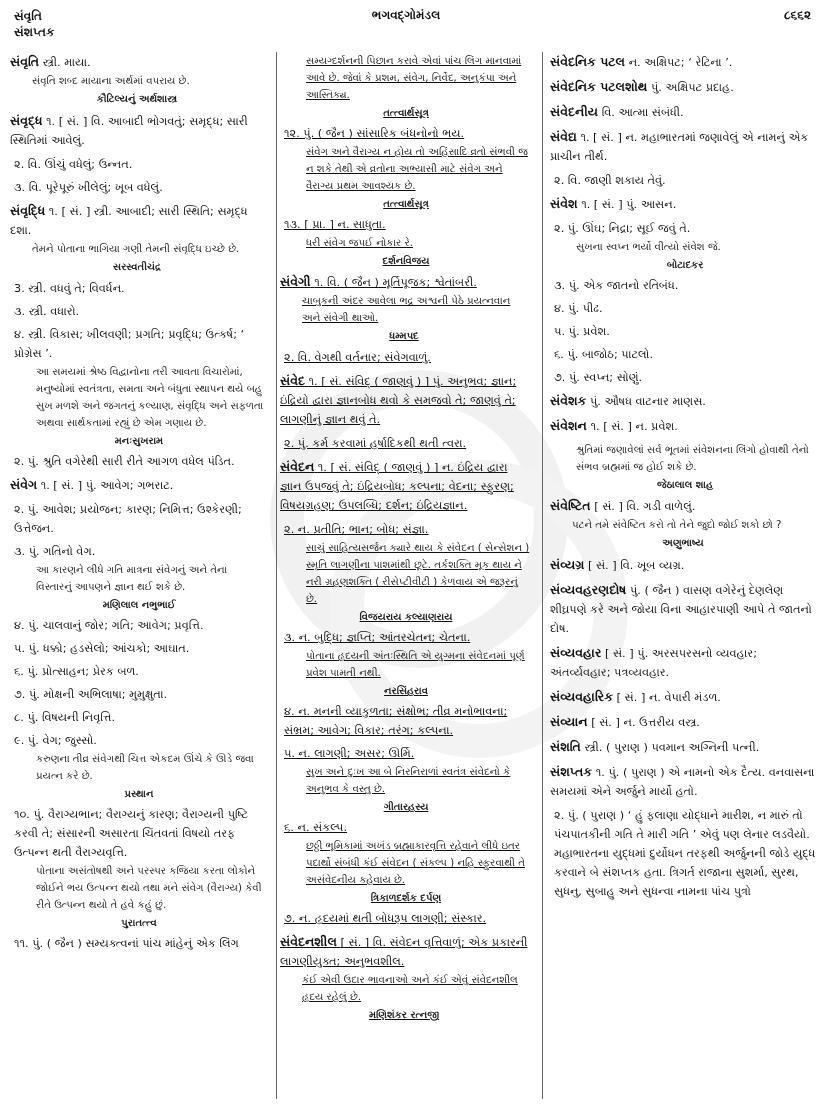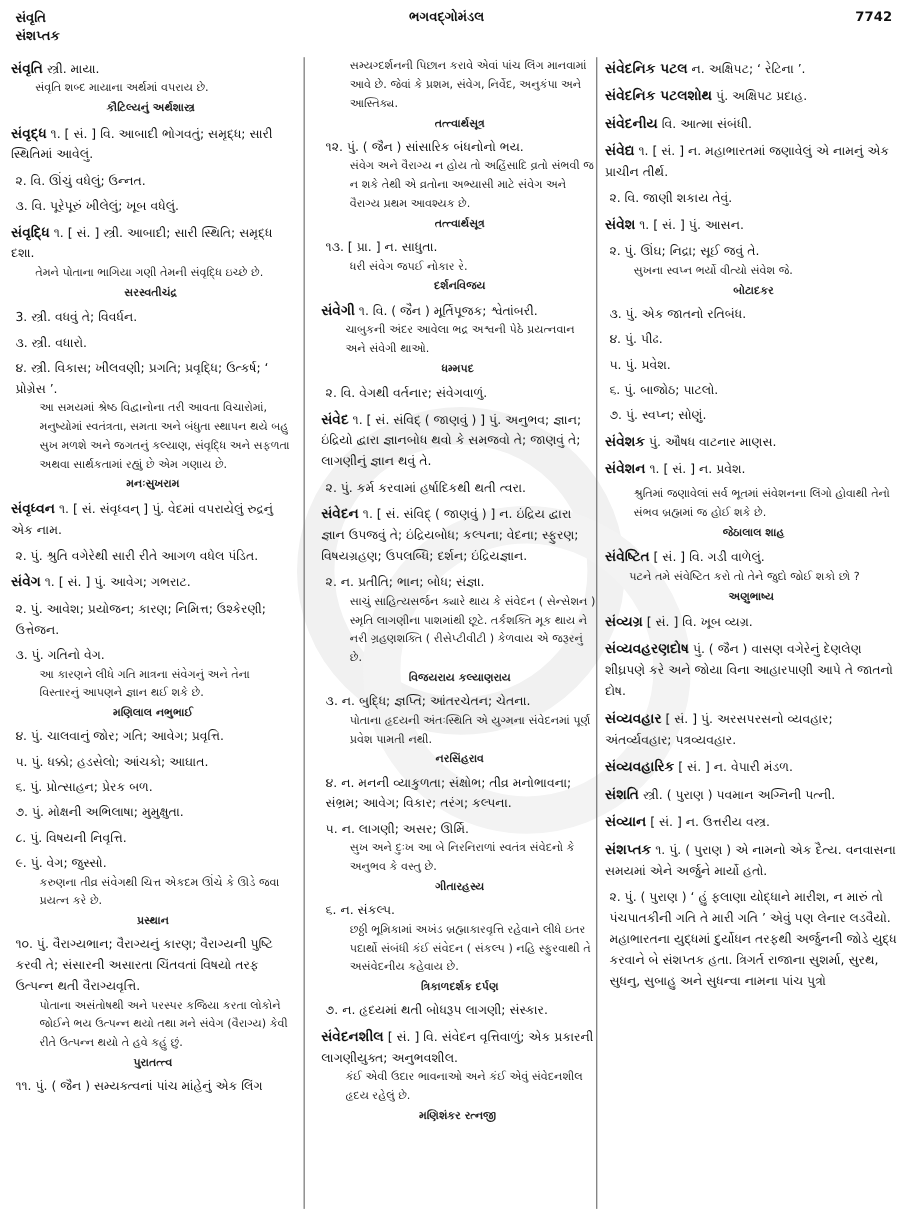--- a/index.html
+++ b/index.html
@@ -18,21 +18,21 @@
   .watermark .r2 { left:60px; top:130px; width:230px; height:230px; border-color:#f3f3f3; }
   .header { position:absolute; left:0; top:0; width:825px; height:52px; z-index:1; }
   .hdr-left { position:absolute; left:14px; top:8px; font-size:12px; font-weight:bold; line-height:16px; }
   .hdr-center { position:absolute; left:0; width:812px; top:8px; text-align:center; font-size:12px; font-weight:bold; }
   .hdr-right { position:absolute; right:14px; top:8px; font-size:12px; font-weight:bold; }
   .col {
     position:absolute; top:52px; bottom:0; z-index:1;
     font-size:11.3px; line-height:19px; box-sizing:border-box;
   }
   .c1 { left:10px; width:262px; padding-right:6px; }
-  .c2 { left:292px; width:256px; padding-right:6px; }
+  .c2 { left:280px; width:256px; padding-right:6px;text-decoration:underline; }
   .c3 { left:550px; width:268px; }
   .divider { position:absolute; top:52px; bottom:8px; width:1px; background:#666; z-index:1; }
   .d1 { left:276px; }
   .d2 { left:542px; }
   .entry { margin:0 0 5px 0; }
   .head { font-weight:bold; font-size:12.5px; }
   .sense { margin:0 0 4px 4px; }
   .quote { margin:0 0 2px 22px; font-size:10.2px; line-height:17px; color:#222; }
   .src { text-align:center; font-size:10px; line-height:15px; margin:0 2px 4px 0; font-weight:bold; color:#222; }
   .line { display:block; }
@@ -44,21 +44,21 @@
   <div class="ring r1"></div>
   <div class="ring r2"></div>
 </div>
 
 <div class="header">
   <div class="hdr-left">
     <span class="line">સંવૃતિ</span>
     <span class="line">સંશપ્તક</span>
   </div>
   <div class="hdr-center">ભગવદ્ગોમંડલ</div>
-  <div class="hdr-right">7742</div>
+  <div class="hdr-right">૮૬૬૨</div>
 </div>
 
 <div class="divider d1"></div>
 <div class="divider d2"></div>
 
 <div class="col c1">
     <div class="entry">
       <div><span class="head">સંવૃતિ</span> <span>સ્ત્રી. માયા.</span></div>
       <div class="quote">સંવૃતિ શબ્દ માયાના અર્થમાં વપરાય છે.</div>
       <div class="src">કૌટિલ્યનું અર્થશાસ્ત્ર</div>
@@ -81,23 +81,20 @@
       <div>3. સ્ત્રી. વધવું તે; વિવર્ધન.</div>
     </div>
     <div class="sense">
       <div>૩. સ્ત્રી. વધારો.</div>
     </div>
     <div class="sense">
       <div>૪. સ્ત્રી. વિકાસ; ખીલવણી; પ્રગતિ; પ્રવૃદ્ધિ; ઉત્કર્ષ; ‘ પ્રોગ્રેસ ’.</div>
       <div class="quote">આ સમયમાં શ્રેષ્ઠ વિદ્વાનોના તરી આવતા વિચારોમાં, મનુષ્યોમાં સ્વતંત્રતા, સમતા અને બંધુતા સ્થાપન થયે બહુ સુખ મળશે અને જગતનું કલ્યાણ, સંવૃદ્ધિ અને સફળતા અથવા સાર્થકતામાં રહ્યું છે એમ ગણાય છે.</div>
       <div class="src">મનઃસુખરામ</div>
     </div>
-    <div class="entry">
-      <div><span class="head">સંવૃધ્વન</span> <span>૧. [ સં. સંવૃધ્વન્ ] પું. વેદમાં વપરાયેલું રુદ્રનું એક નામ.</span></div>
-    </div>
     <div class="sense">
       <div>૨. પું. શ્રુતિ વગેરેથી સારી રીતે આગળ વધેલ પંડિત.</div>
     </div>
     <div class="entry">
       <div><span class="head">સંવેગ</span> <span>૧. [ સં. ] પું. આવેગ; ગભરાટ.</span></div>
     </div>
     <div class="sense">
       <div>૨. પું. આવેશ; પ્રયોજન; કારણ; નિમિત્ત; ઉશ્કેરણી; ઉત્તેજન.</div>
     </div>
     <div class="sense">
@@ -258,24 +255,24 @@
     <div class="entry">
       <div><span class="head">સંવ્યવહરણદોષ</span> <span>પું. ( જૈન ) વાસણ વગેરેનું દેણલેણ શીઘ્રપણે કરે અને જોયા વિના આહારપાણી આપે તે જાતનો દોષ.</span></div>
     </div>
     <div class="entry">
       <div><span class="head">સંવ્યવહાર</span> <span>[ સં. ] પું. અરસપરસનો વ્યવહાર; અંતર્વ્યવહાર; પત્રવ્યવહાર.</span></div>
     </div>
     <div class="entry">
       <div><span class="head">સંવ્યવહારિક</span> <span>[ સં. ] ન. વેપારી મંડળ.</span></div>
     </div>
     <div class="entry">
+      <div><span class="head">સંવ્યાન</span> <span>[ સં. ] ન. ઉત્તરીય વસ્ત્ર.</span></div>
+    </div>
+    <div class="entry">
       <div><span class="head">સંશતિ</span> <span>સ્ત્રી. ( પુરાણ ) પવમાન અગ્નિની પત્ની.</span></div>
     </div>
     <div class="entry">
-      <div><span class="head">સંવ્યાન</span> <span>[ સં. ] ન. ઉત્તરીય વસ્ત્ર.</span></div>
-    </div>
-    <div class="entry">
       <div><span class="head">સંશપ્તક</span> <span>૧. પું. ( પુરાણ ) એ નામનો એક દૈત્ય. વનવાસના સમયમાં એને અર્જુને માર્યો હતો.</span></div>
     </div>
     <div class="sense">
       <div>૨. પું. ( પુરાણ ) ‘ હું ફલાણા યોદ્ધાને મારીશ, ન મારું તો પંચપાતકીની ગતિ તે મારી ગતિ ’ એવું પણ લેનાર લડવૈયો. મહાભારતના યુદ્ધમાં દુર્યોધન તરફથી અર્જુનની જોડે યુદ્ધ કરવાને બે સંશપ્તક હતા. ત્રિગર્ત રાજાના સુશર્મા, સુરથ, સુધનુ, સુબાહુ અને સુધન્વા નામના પાંચ પુત્રો</div>
     </div>
   </div>
 
 </body></html>

